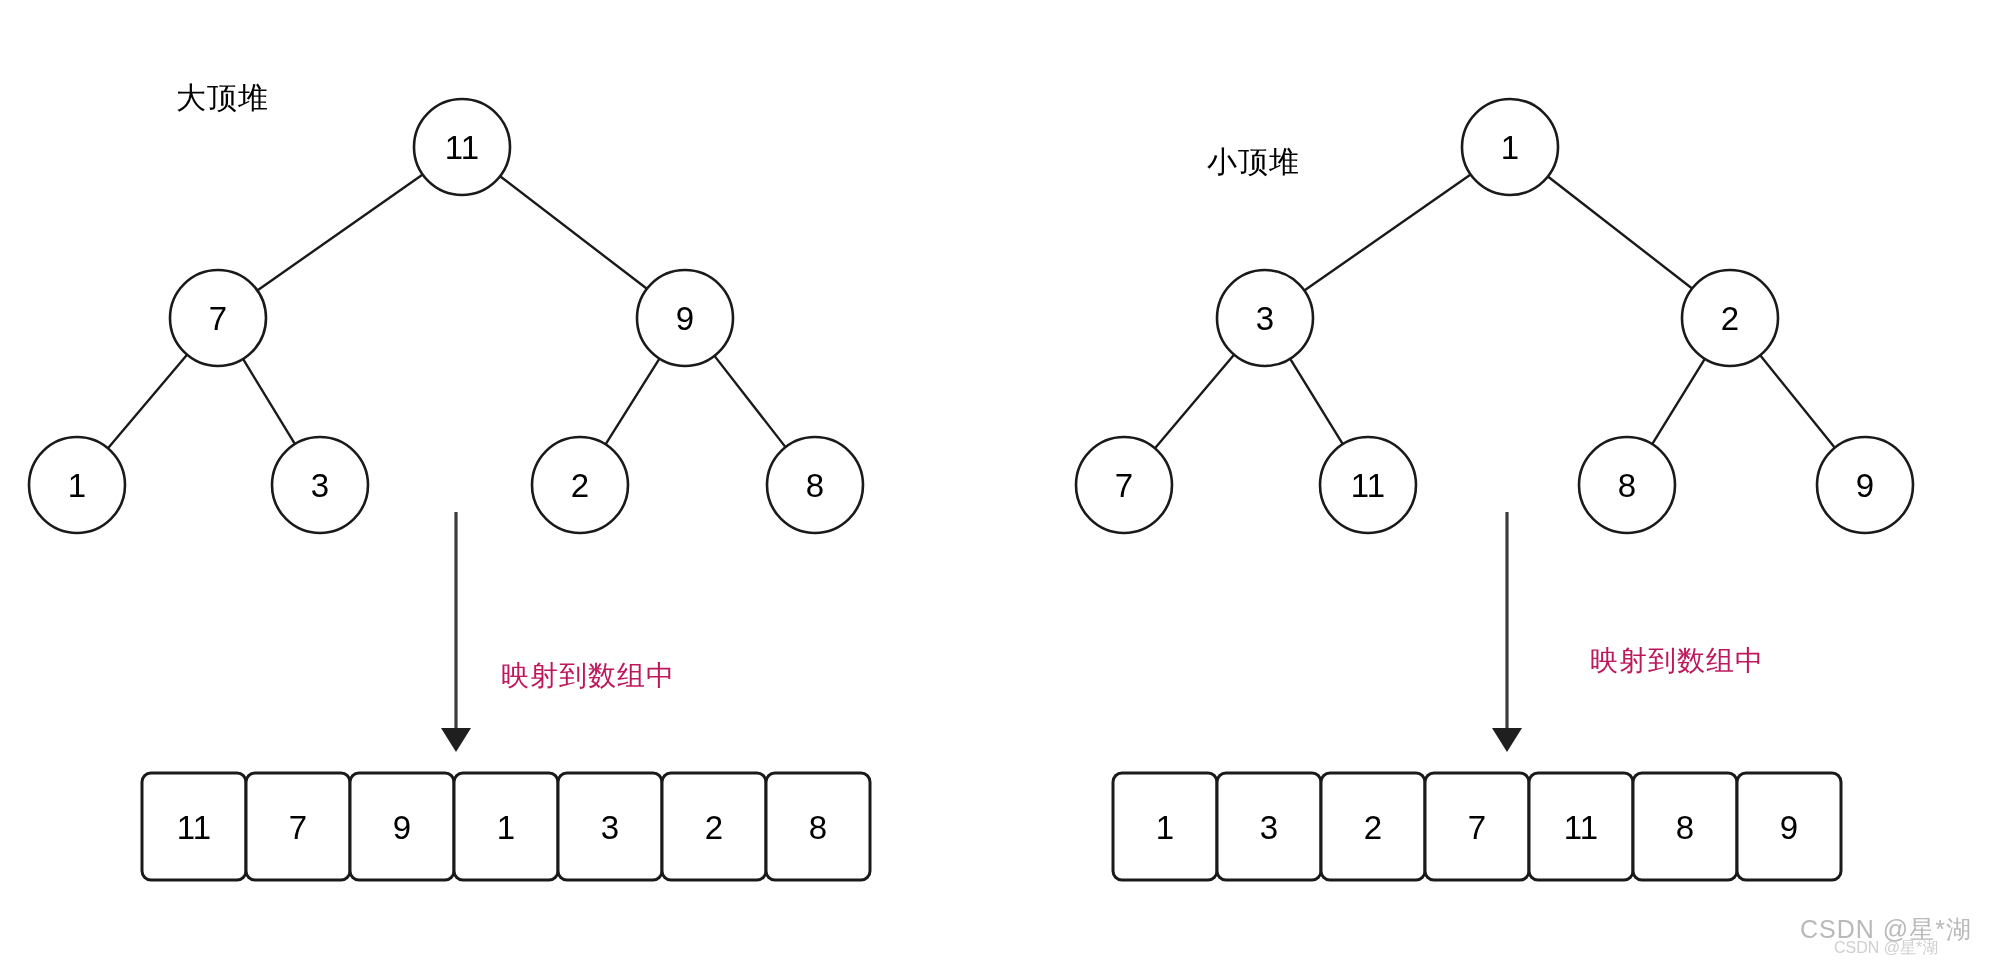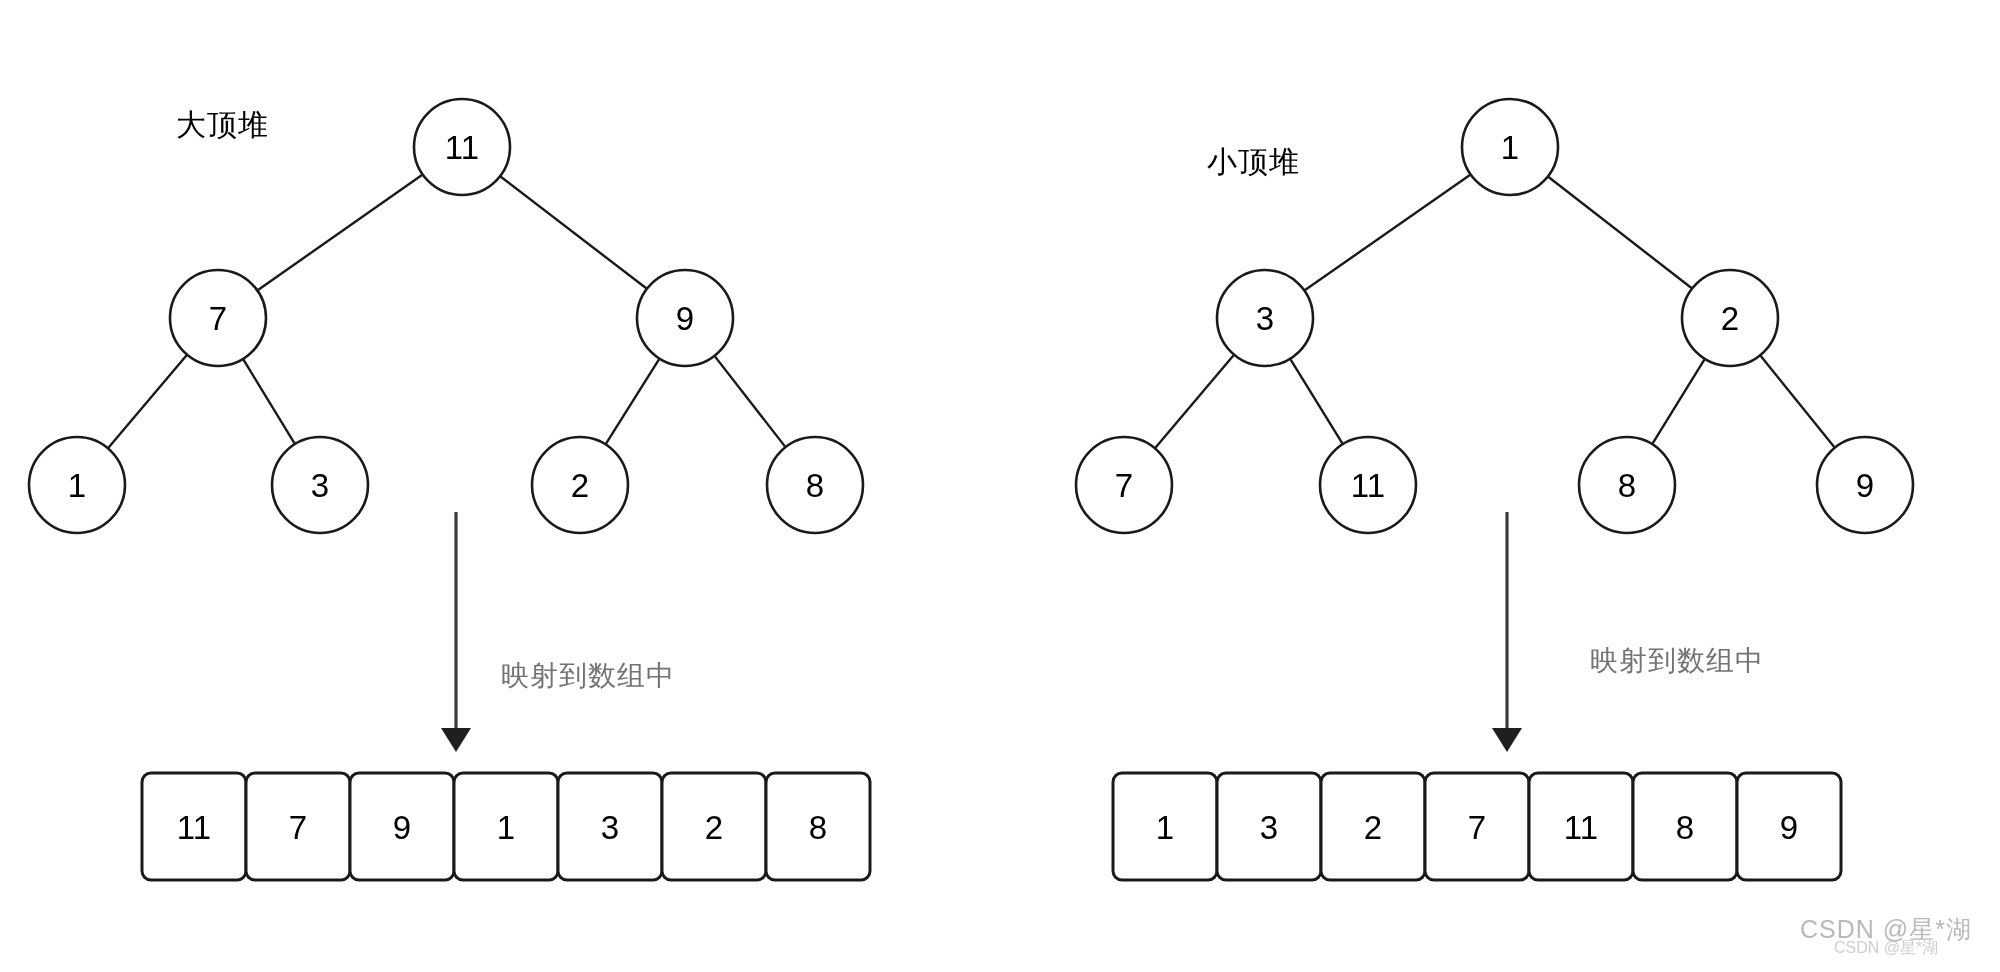--- a/index.html
+++ b/index.html
@@ -21,27 +21,27 @@
     width: 2000px;
     height: 972px;
   }
   .heap-label {
     position: absolute;
     font-size: 30px;
     color: #000000;
     white-space: nowrap;
     letter-spacing: 1px;
   }
-  #label-max { left: 176px; top: 78px; margin-top: 27px; }
+  #label-max { left: 176px; top: 78px; }
   #label-min { left: 1207px; top: 142px; }
 
   .map-label {
     position: absolute;
     font-size: 28px;
-    color: #737373;
+    color: #be185d;
     white-space: nowrap;
     letter-spacing: 1px;
   }
   #map-label-left  { left: 501px;  top: 657px; }
   #map-label-right { left: 1590px; top: 642px; }
 
   .node-text {
     position: absolute;
     font-size: 33px;
     color: #000000;

